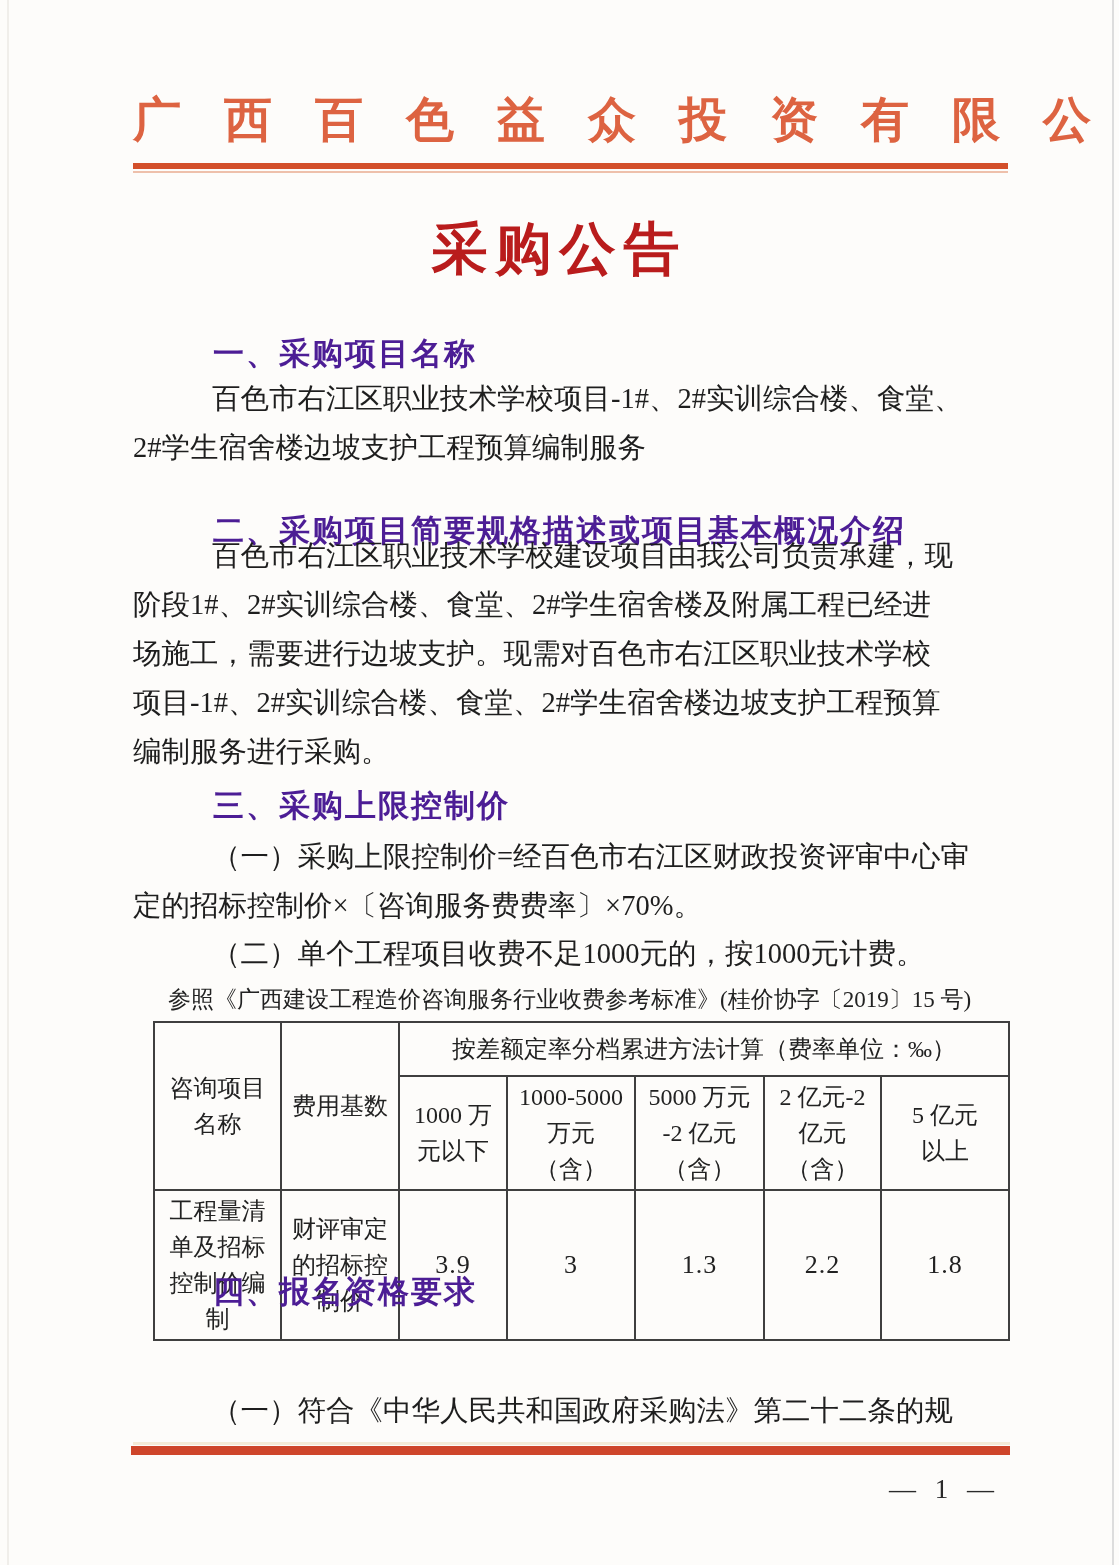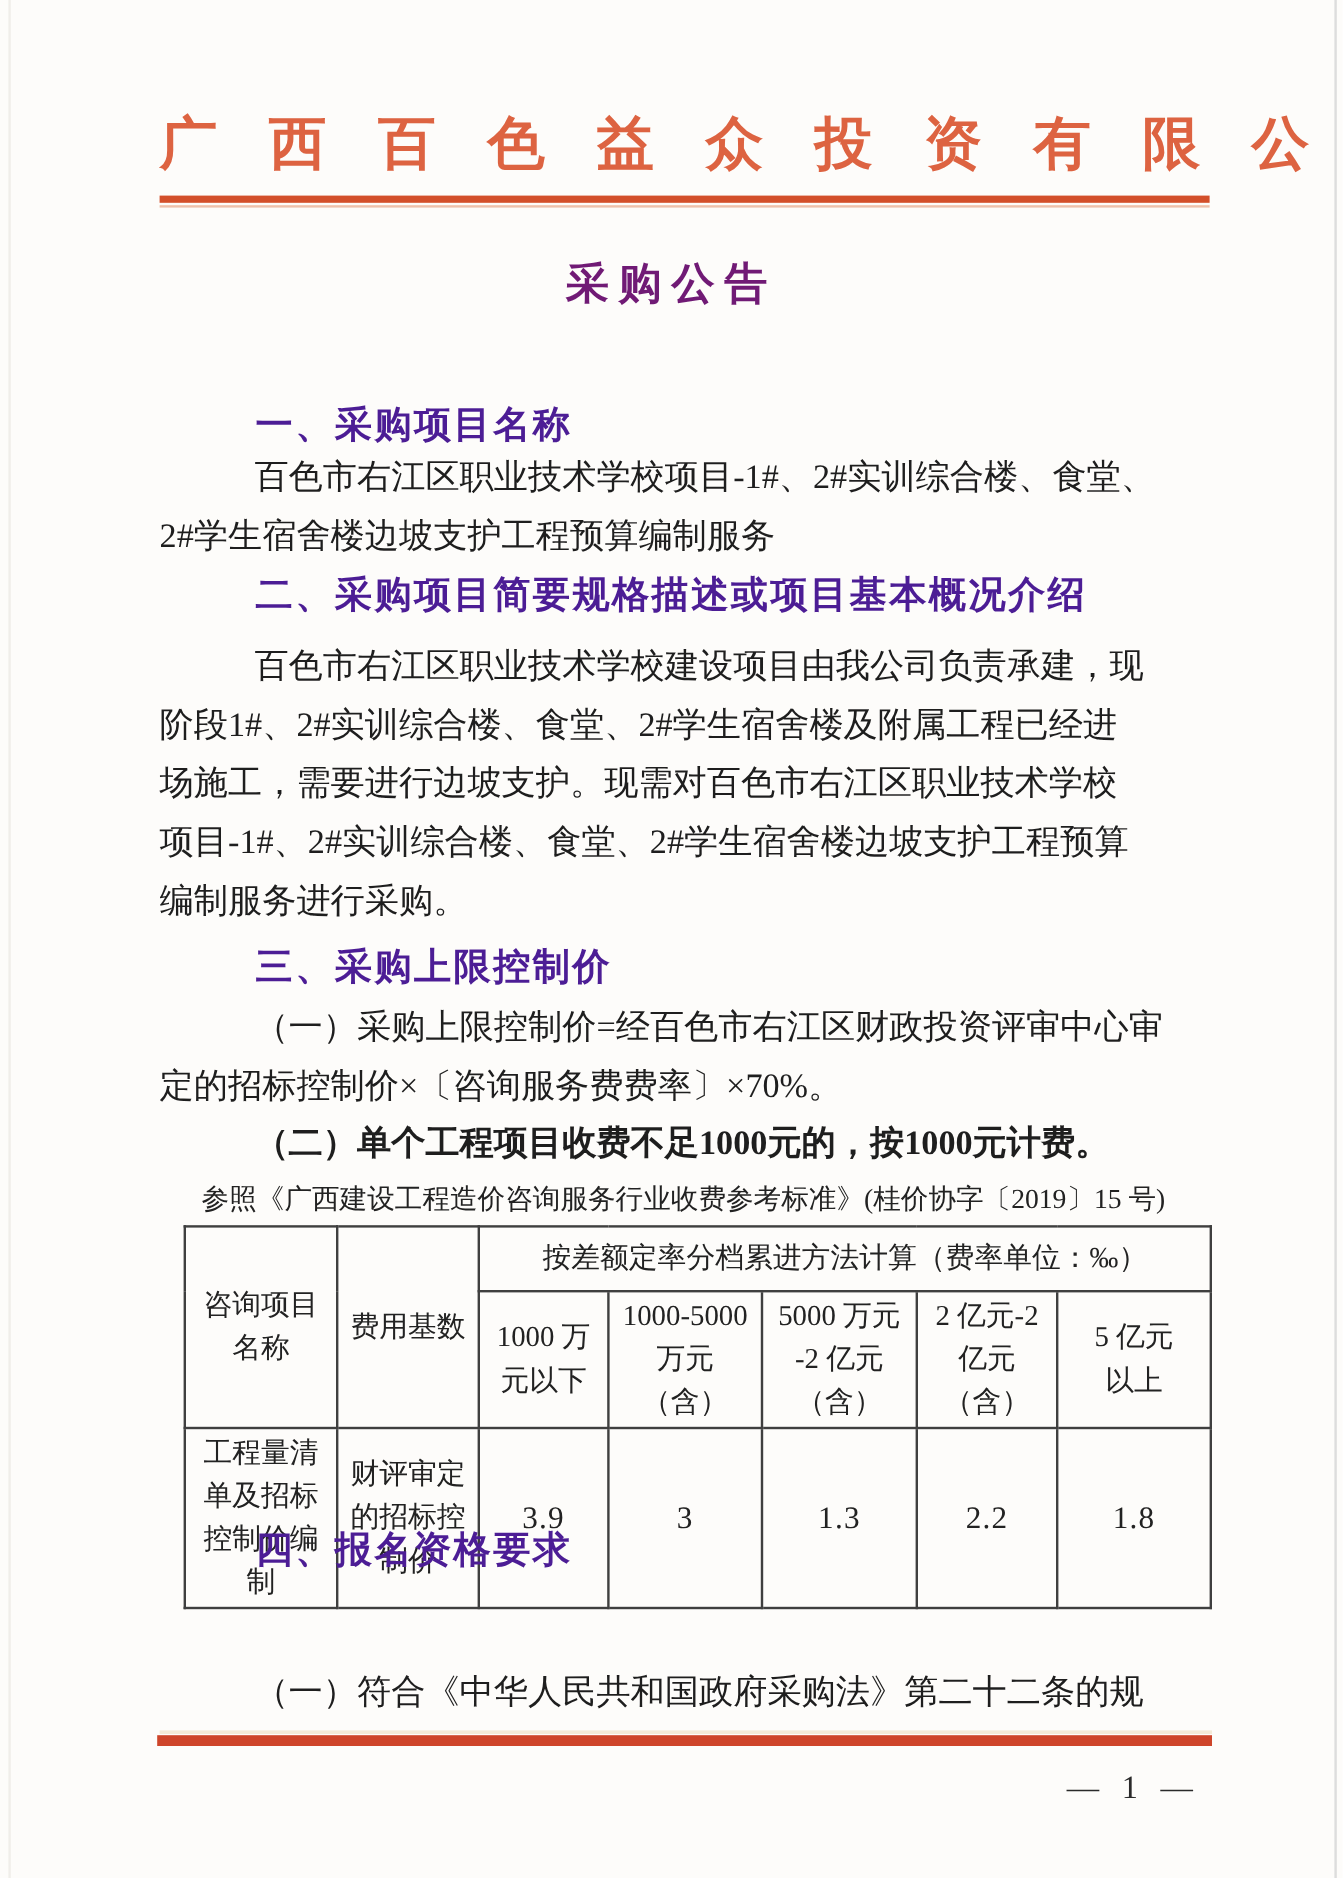--- a/index.html
+++ b/index.html
@@ -21,42 +21,42 @@
     color:#dd6341;
     letter-spacing:43px;white-space:nowrap;
     font-family:"Liberation Serif","DejaVu Serif",serif;
   }
   .header-rule{position:absolute;left:133px;top:163px;width:875px;height:6px;background:#d34f2a;}
   .header-rule-echo{position:absolute;left:133px;top:171px;width:875px;height:2px;background:#eec0ab;}
 
   .doc-title{
     position:absolute;left:0;top:212px;width:1119px;
     text-align:center;
-    font-size:36px;font-weight:700;letter-spacing:8px;
-    color:#701a75;
+    font-size:56px;font-weight:700;letter-spacing:8px;
+    color:#b91c1c;
   }
 
   .sec-heading{
     position:absolute;left:213px;
     font-size:31px;font-weight:700;letter-spacing:2px;
     line-height:39px;
     color:#4c1d95;
     font-family:"Liberation Sans","DejaVu Sans",sans-serif;
     white-space:nowrap;
   }
-  .h1{top:334px;} .h2{top:476px;text-align:right;} .h3{top:786px;} .h4{top:1272px;}
+  .h1{top:334px;} .h2{top:511px;text-align:right;} .h3{top:786px;} .h4{top:1272px;}
 
   .para{
     position:absolute;left:133px;width:876px;
     font-size:28.5px;line-height:49px;
     white-space:pre-line;
     text-indent:79px;
     color:#1e1e1e;
   }
-  .p1{top:374px;} .p2{top:531px;} .p3a{top:832px;} .p3b{top:929px;font-weight:bold;} .p4{top:1386px;}
+  .p1{top:374px;} .p2{top:531px;} .p3a{top:832px;} .p3b{top:929px;} .p4{top:1386px;}
 
   .table-caption{
     position:absolute;left:168px;top:985px;width:860px;
     font-size:23px;line-height:30px;color:#222;
     white-space:nowrap;
   }
 
   .fee-table{position:absolute;left:153px;top:1021px;}
   .fee-table table{
     border-collapse:collapse;table-layout:fixed;width:855px;

